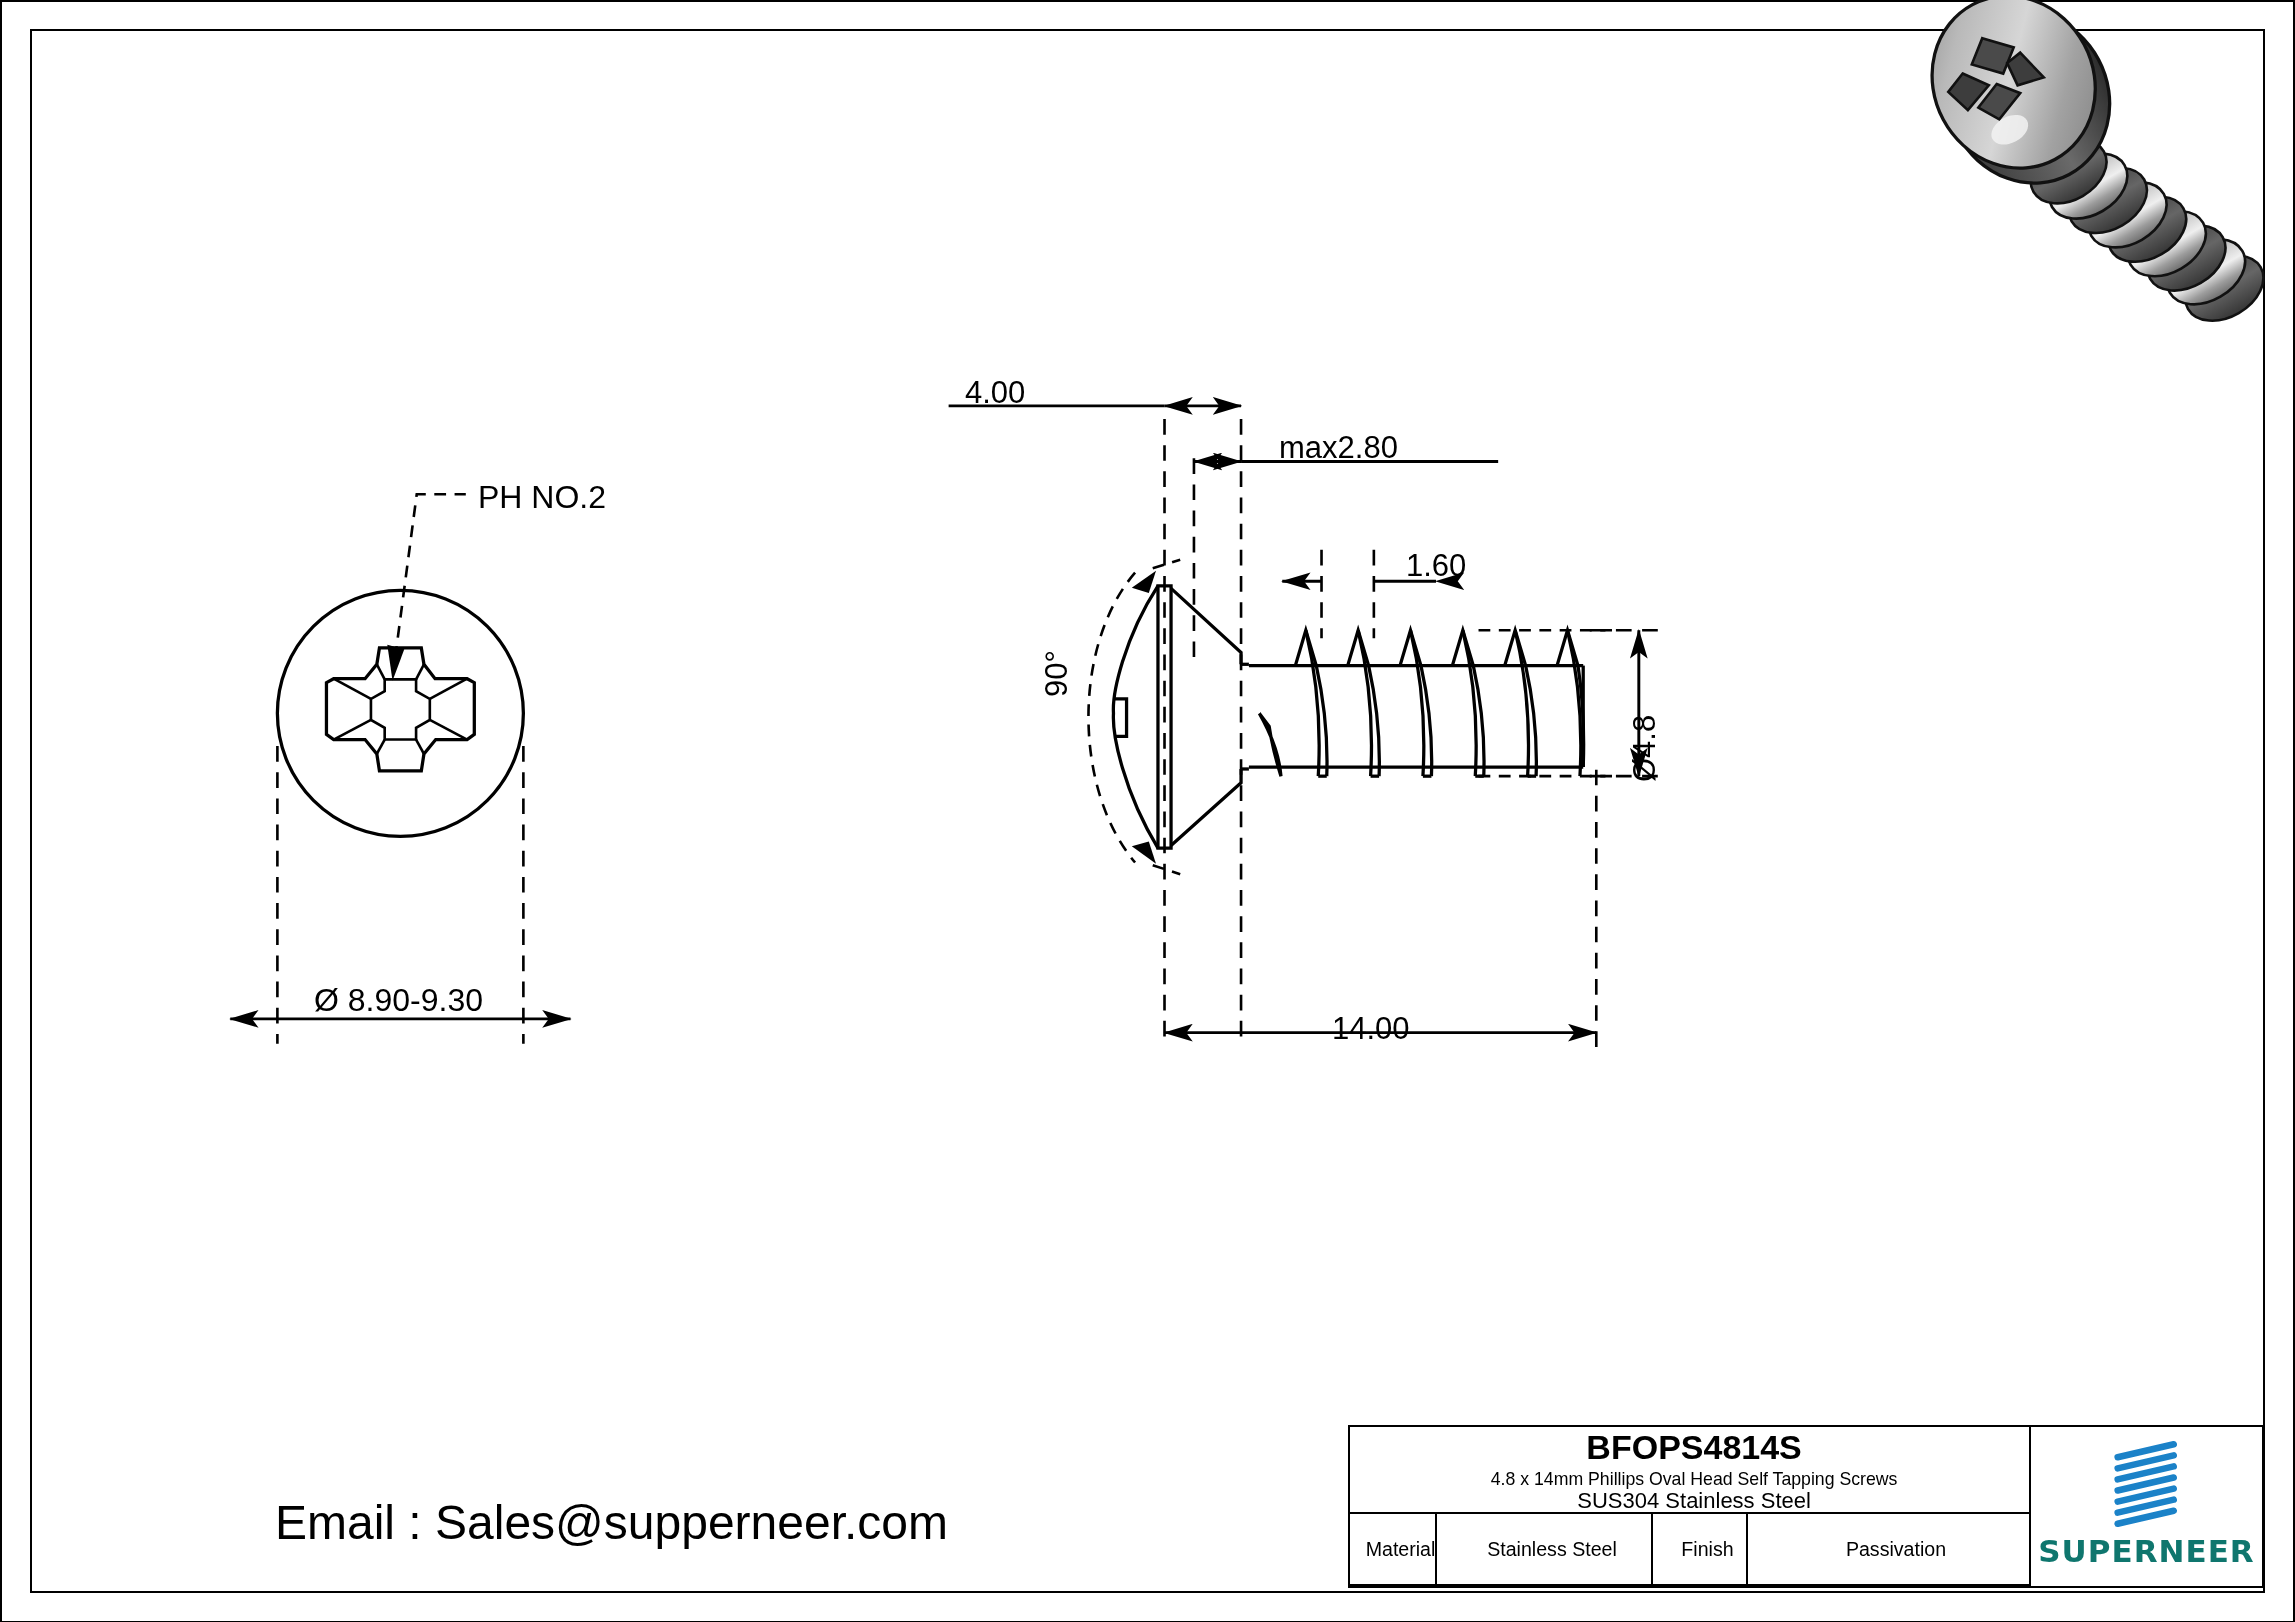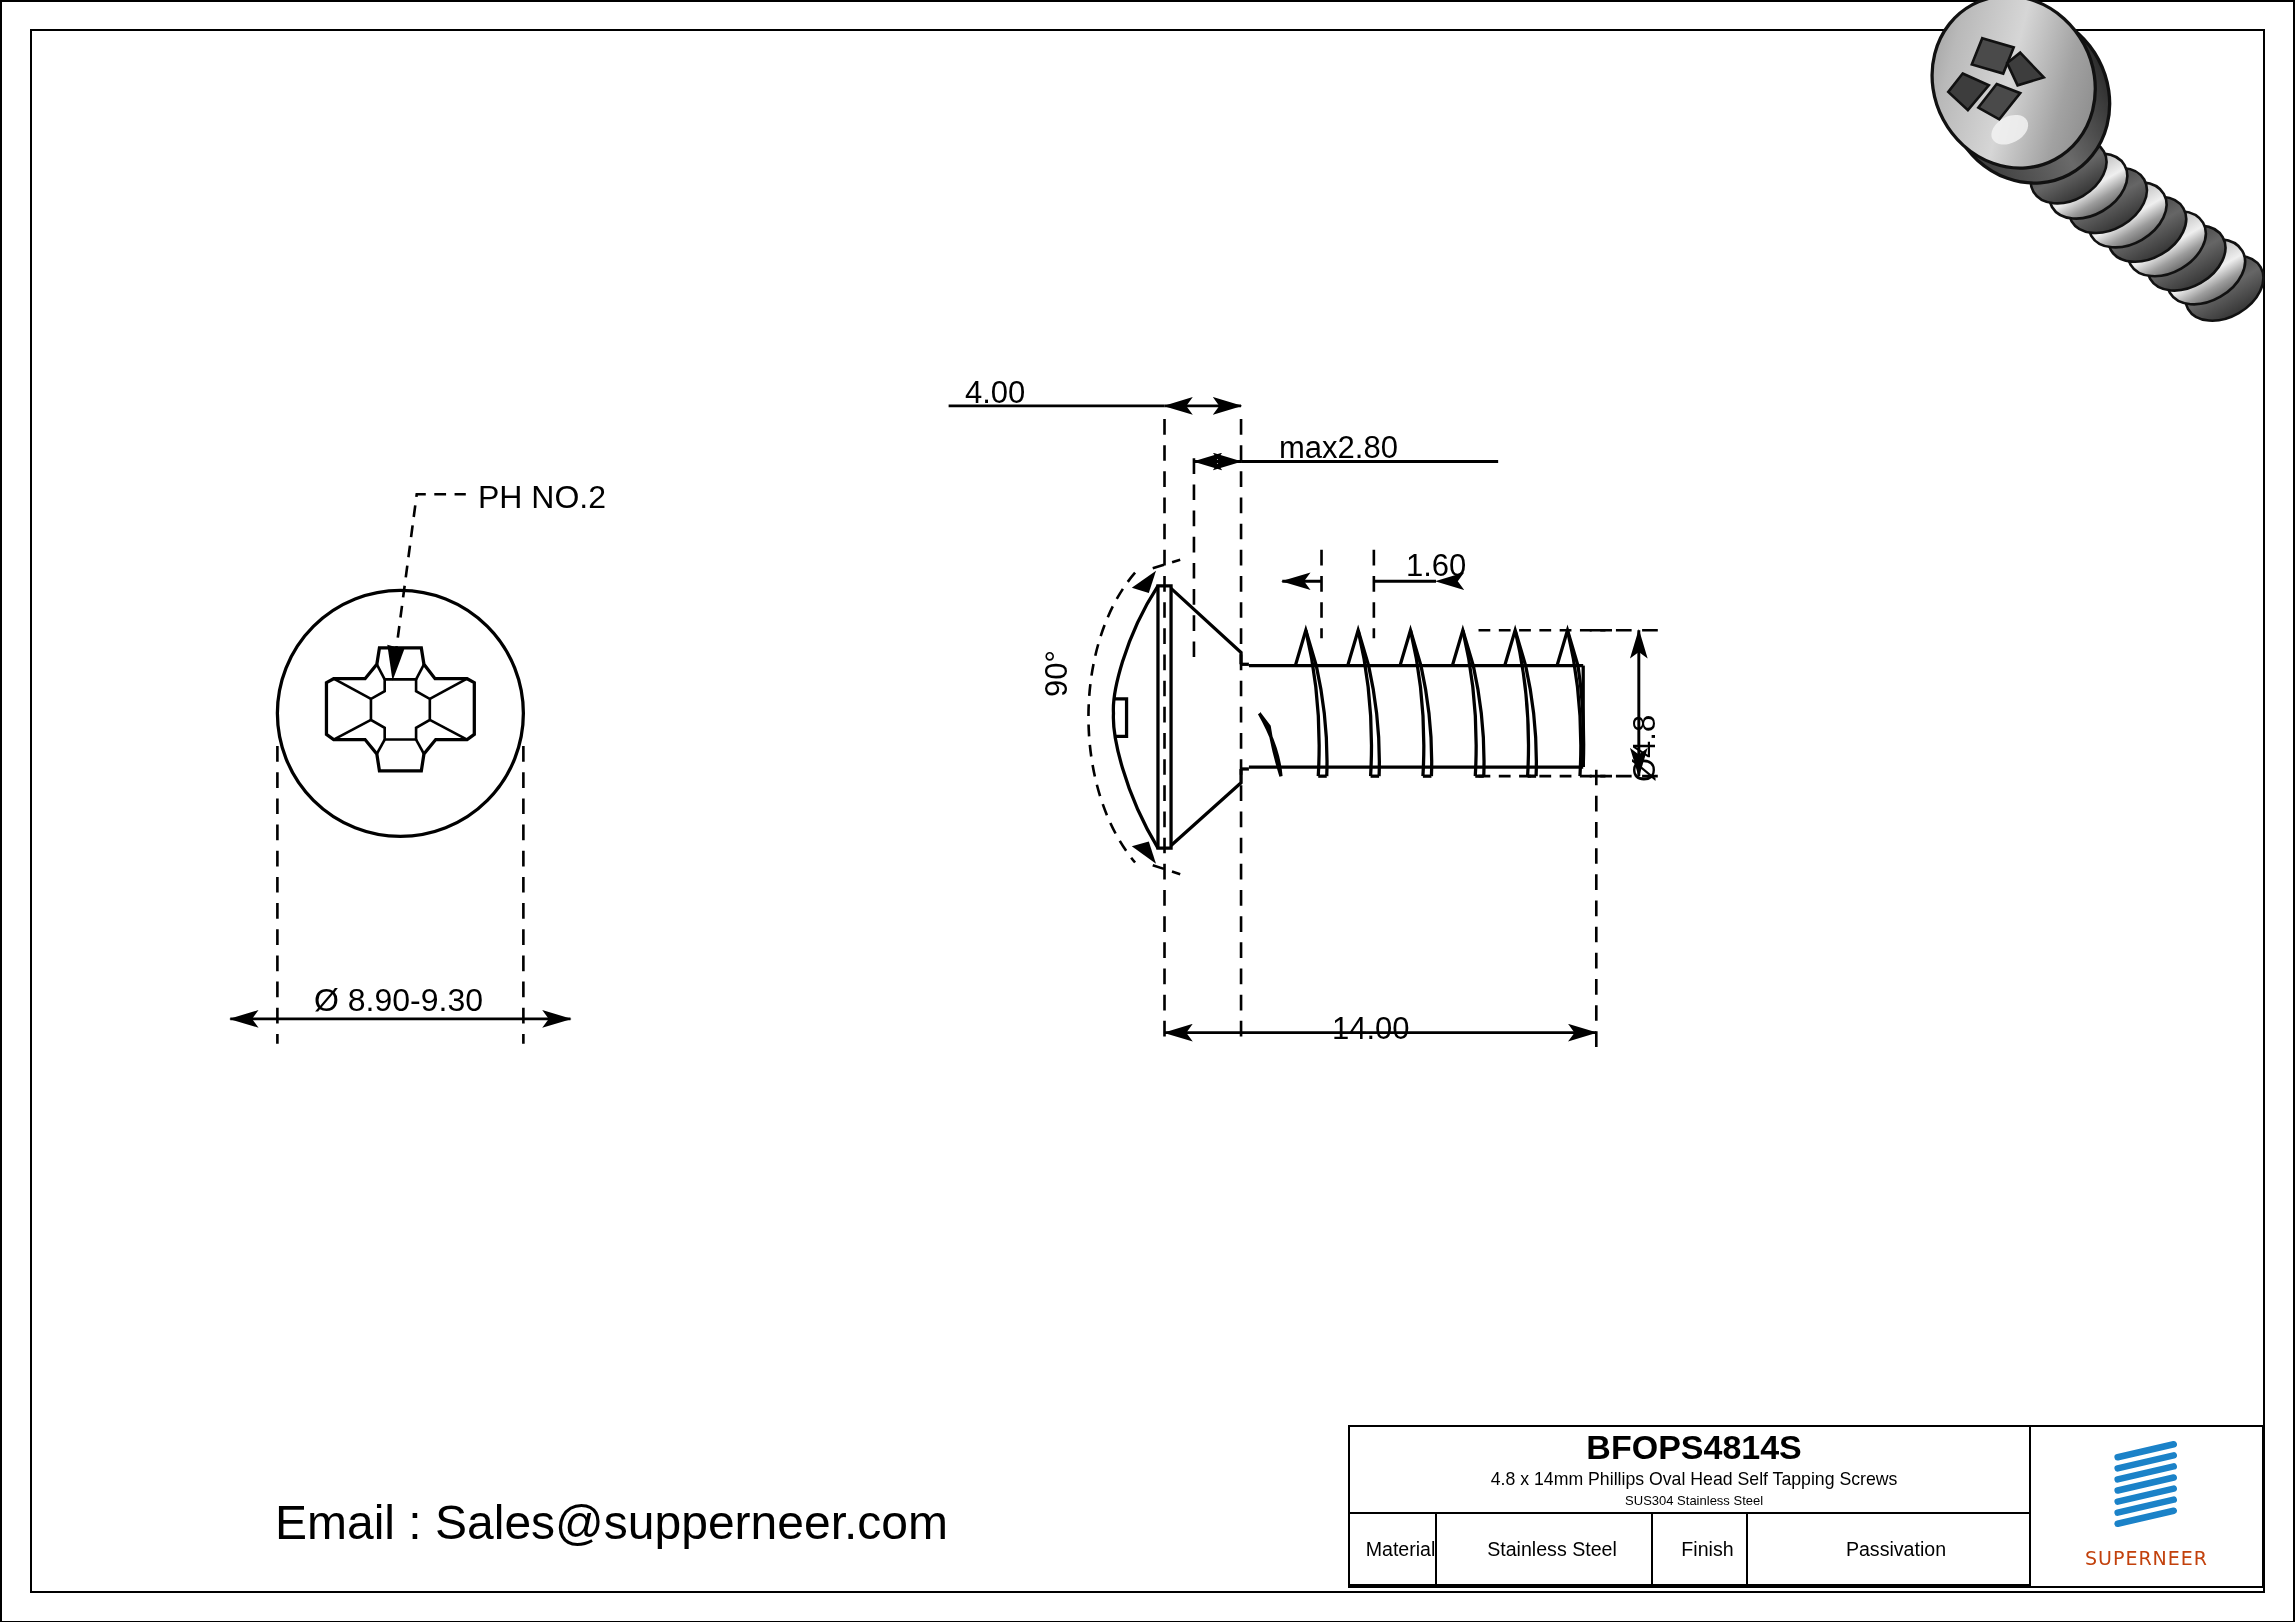--- a/index.html
+++ b/index.html
@@ -53,36 +53,36 @@
     border:2.6px solid #000;box-sizing:border-box;background:#fff;
     display:flex;
     text-align:center;
   }
   #tb-left{width:681px;height:100%;box-sizing:border-box;
            border-right:2.6px solid #000;display:flex;flex-direction:column;}
   #tb-desc{flex:0 0 87px;box-sizing:border-box;padding:2px 0 0 9.2px;
            border-bottom:2.6px solid #000;}
   #tb-code{font-size:34px;font-weight:bold;line-height:37px;letter-spacing:0px;}
   #tb-line1{font-size:17.7px;line-height:21px;margin-top:2.6px;}
-  #tb-line2{font-size:13px;line-height:21px;}
+  #tb-line2{font-size:22px;line-height:21px;}
   .tb-row{flex:1 1 0;display:flex;box-sizing:border-box;}
   #tb-row1{border-bottom:2px solid #000;}
   .tb-cell{box-sizing:border-box;display:flex;align-items:center;
            justify-content:center;font-size:19.6px;height:100%;padding-left:16px;}
   .tb-bdr{border-right:2px solid #000;}
   .c-label{width:87px;}
   .c-value{width:216px;}
   .c-fin-l{width:95px;}
   .c-fin-v{width:280px;}
   .c-url{width:375px;color:#1b7fd4;font-size:18.3px;}
 
   #tb-right{flex:1;height:100%;position:relative;background:#fff;}
   #logo-mark{position:absolute;left:50%;top:11.8px;transform:translateX(-50%);}
   #logo-word{position:absolute;left:50%;bottom:17px;transform:translateX(-50%);
-             color:#c2410c;font-size:19px;font-weight:normal;letter-spacing:1px;
+             color:#0f766e;font-size:31px;font-weight:bold;letter-spacing:1px;
              font-family:"DejaVu Sans",sans-serif;}
 </style>
 </head>
 <body>
 
 <div id="sheet">
 
   <div class="outer-edge"></div>
   <div class="inner-frame"></div>
 

